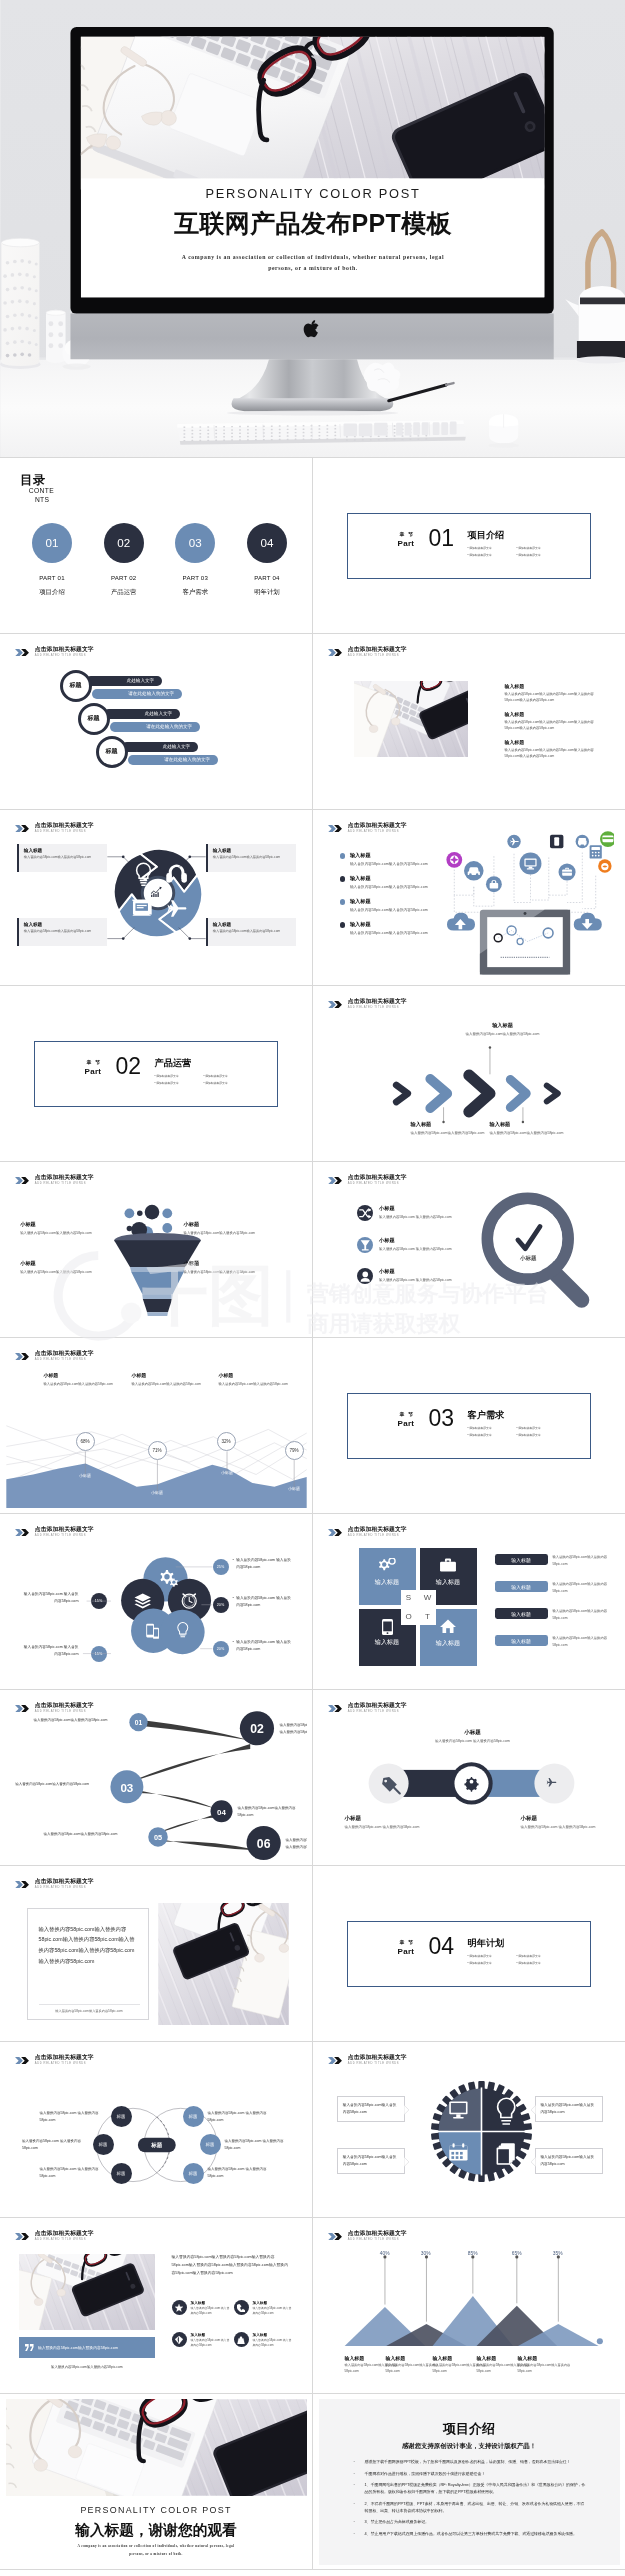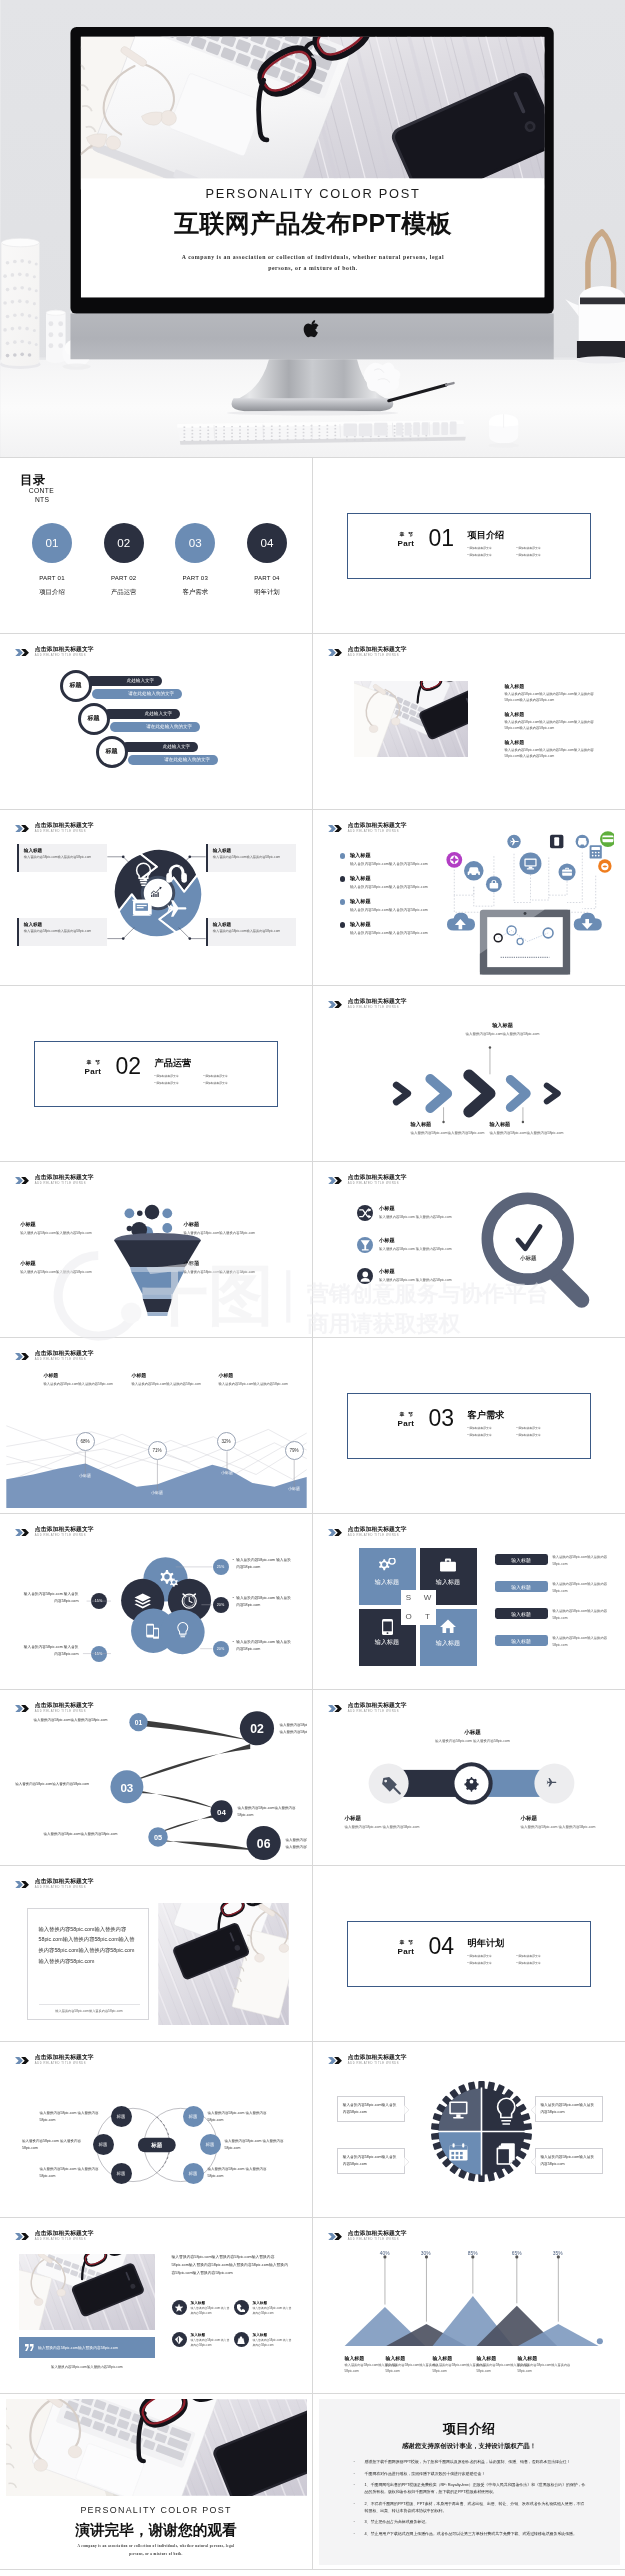--- a/index.html
+++ b/index.html
@@ -2240,21 +2240,21 @@
               </g>
   <g transform="translate(336,82) rotate(-22)">
                 <rect width="190" height="96" rx="12" fill="#23232c"></rect>
                 <rect x="4" y="4" width="182" height="88" rx="10" fill="#15151c"></rect>
                 <circle cx="166" cy="66" r="6" fill="#2e2e38"></circle>
                 <rect x="162" y="22" width="4" height="26" rx="2" fill="#3a3a46"></rect>
               </g>
   </svg>
   </div>
   <div style="position:absolute;left:0;top:106px;width:301px;text-align:center;font-size:8.9px;letter-spacing:1.3px;color:#1d1d1d;">PERSONALITY COLOR POST</div>
-  <div style="position:absolute;left:0;top:122px;width:301px;text-align:center;font-size:14.7px;font-weight:bold;color:#111;">演讲完毕，谢谢您的观看</div>
+  <div style="position:absolute;left:0;top:122px;width:301px;text-align:center;font-size:14.7px;font-weight:bold;color:#111;">输入标题，谢谢您的观看</div>
   <div style="position:absolute;left:0;top:145px;width:301px;text-align:center;font-size:3.3px;font-family:'Liberation Serif',serif;font-weight:bold;letter-spacing:0.4px;color:#333;">A company is an association or collection of individuals, whether natural persons, legal</div>
   <div style="position:absolute;left:0;top:153px;width:301px;text-align:center;font-size:3.3px;font-family:'Liberation Serif',serif;font-weight:bold;letter-spacing:0.4px;color:#333;">persons, or a mixture of both.</div>
 </div>
       </div>
 <div class="cell">
         <div class="slide">
   <div style="position:absolute;left:0;top:0;width:301px;height:166px;background:#f4f4f5;"></div>
   <div style="position:absolute;left:0;top:21px;width:301px;text-align:center;font-size:13px;font-weight:bold;color:#111;">项目介绍</div>
   <div style="position:absolute;left:0;top:43px;width:301px;text-align:center;font-size:6.4px;font-weight:bold;color:#111;">感谢您支持原创设计事业，支持设计版权产品！</div>
   <div style="position:absolute;left:35px;top:60px;width:233px;">

